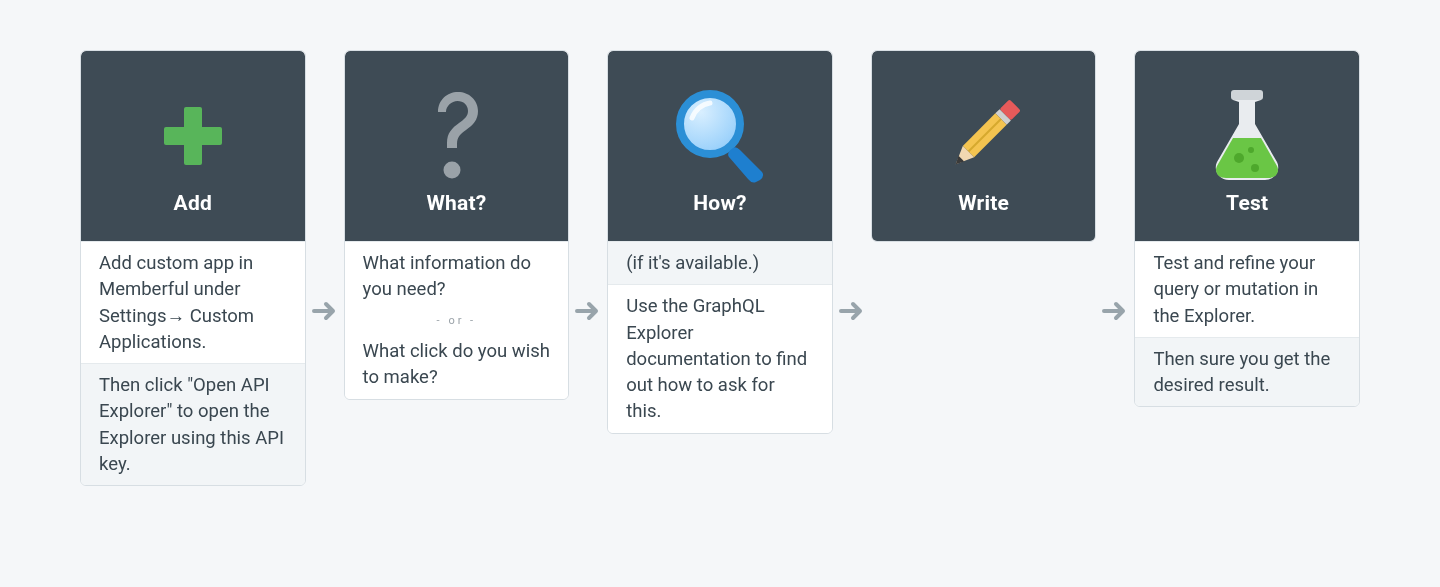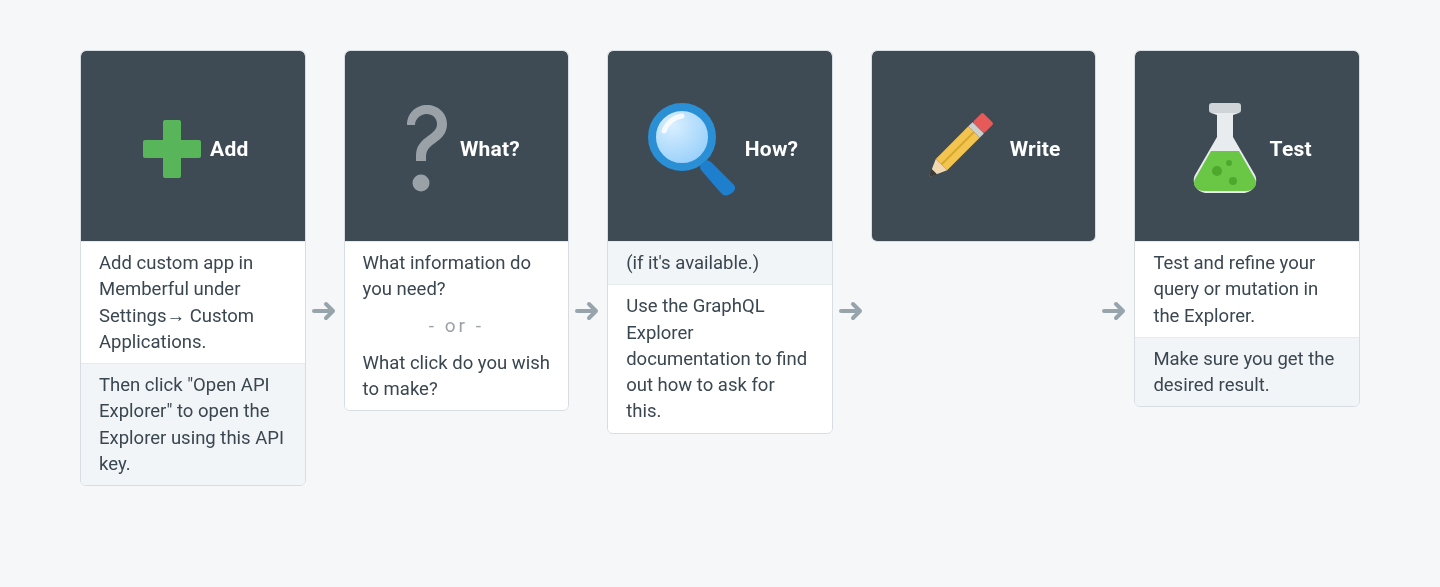--- a/index.html
+++ b/index.html
@@ -20,20 +20,21 @@
     min-width: 0;
     border: 1px solid #d7dee3;
     border-radius: 6px;
     overflow: hidden;
     background: #fff;
   }
   .card-header {
     background: #3e4b55;
     padding: 22px 10px 16px 10px;
     display: flex;
+    flex-direction: column;
     align-items: center;
     gap: 3px;
     min-height: 190px;
     justify-content: center;
     border-radius: 5px 5px 0 0;
   }
   .card-icon {
     height: 105px;
     display:flex;
     align-items:center;
@@ -53,21 +54,21 @@
     border-top: 1px solid #e5eaed;
     background: #fff;
   }
   .card-body .cell.note {
     background: #f2f5f7;
   }
   .card-body .cell .or {
     text-align: center;
     color: #9aa2a8;
     letter-spacing: 3px;
-    font-size: 19px;
+    font-size: 11px;
     margin: 10px 0;
   }
   .arrow-col {
     width: 38px;
     display: flex;
     align-items: center;
     justify-content: center;
     padding-top: 250px;
     flex: 0 0 auto;
   }
@@ -187,17 +188,17 @@
           <rect x="26" y="4" width="32" height="10" rx="3" fill="#cfd4d8"></rect>
           <circle cx="34" cy="72" r="5" fill="#4ea82c"></circle>
           <circle cx="50" cy="82" r="4" fill="#4ea82c"></circle>
           <circle cx="46" cy="64" r="3" fill="#4ea82c"></circle>
         </svg>
       </div>
       <div class="card-title">Test</div>
     </div>
     <div class="card-body">
       <div class="cell">Test and refine your query or mutation in the Explorer.</div>
-      <div class="cell note">Make sure you get the desired result.</div>
+      <div class="cell note">Then sure you get the desired result.</div>
     </div>
   </div>
 
 </div>
 
 </body></html>

